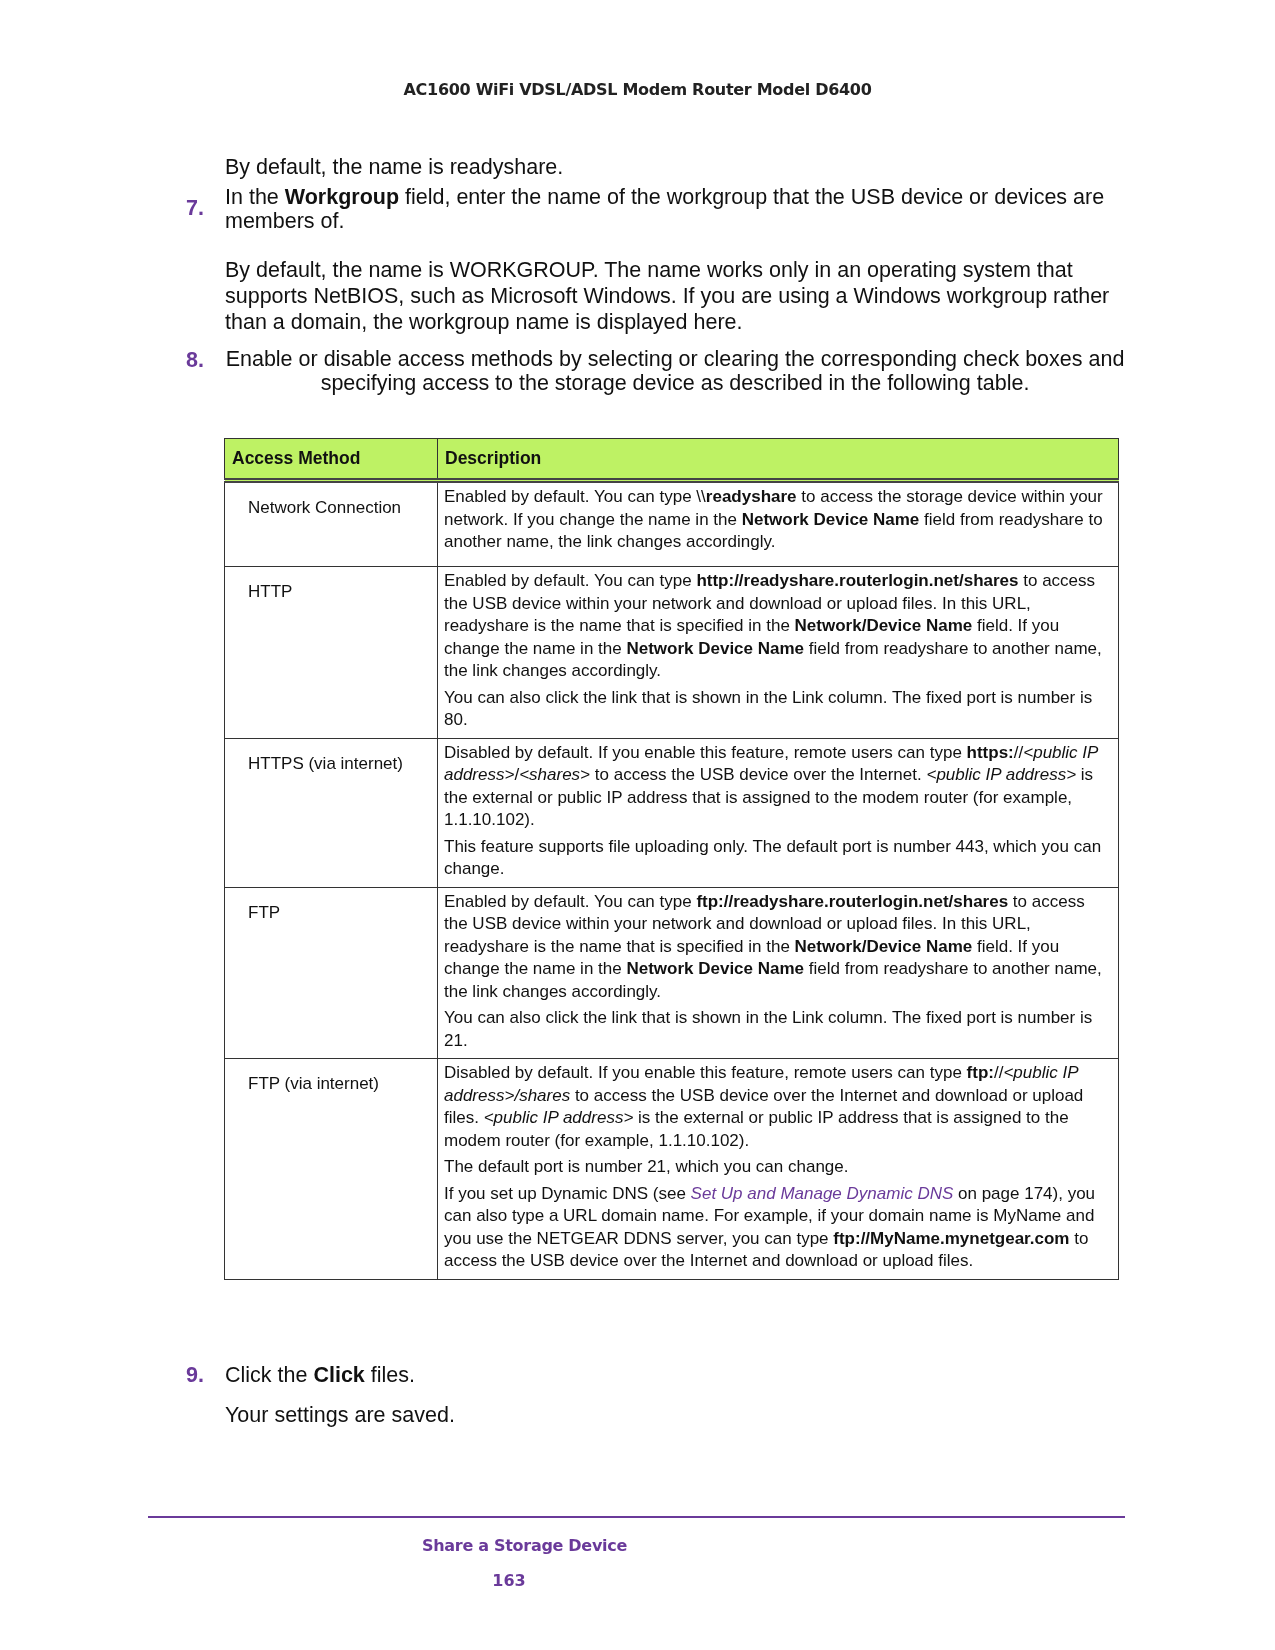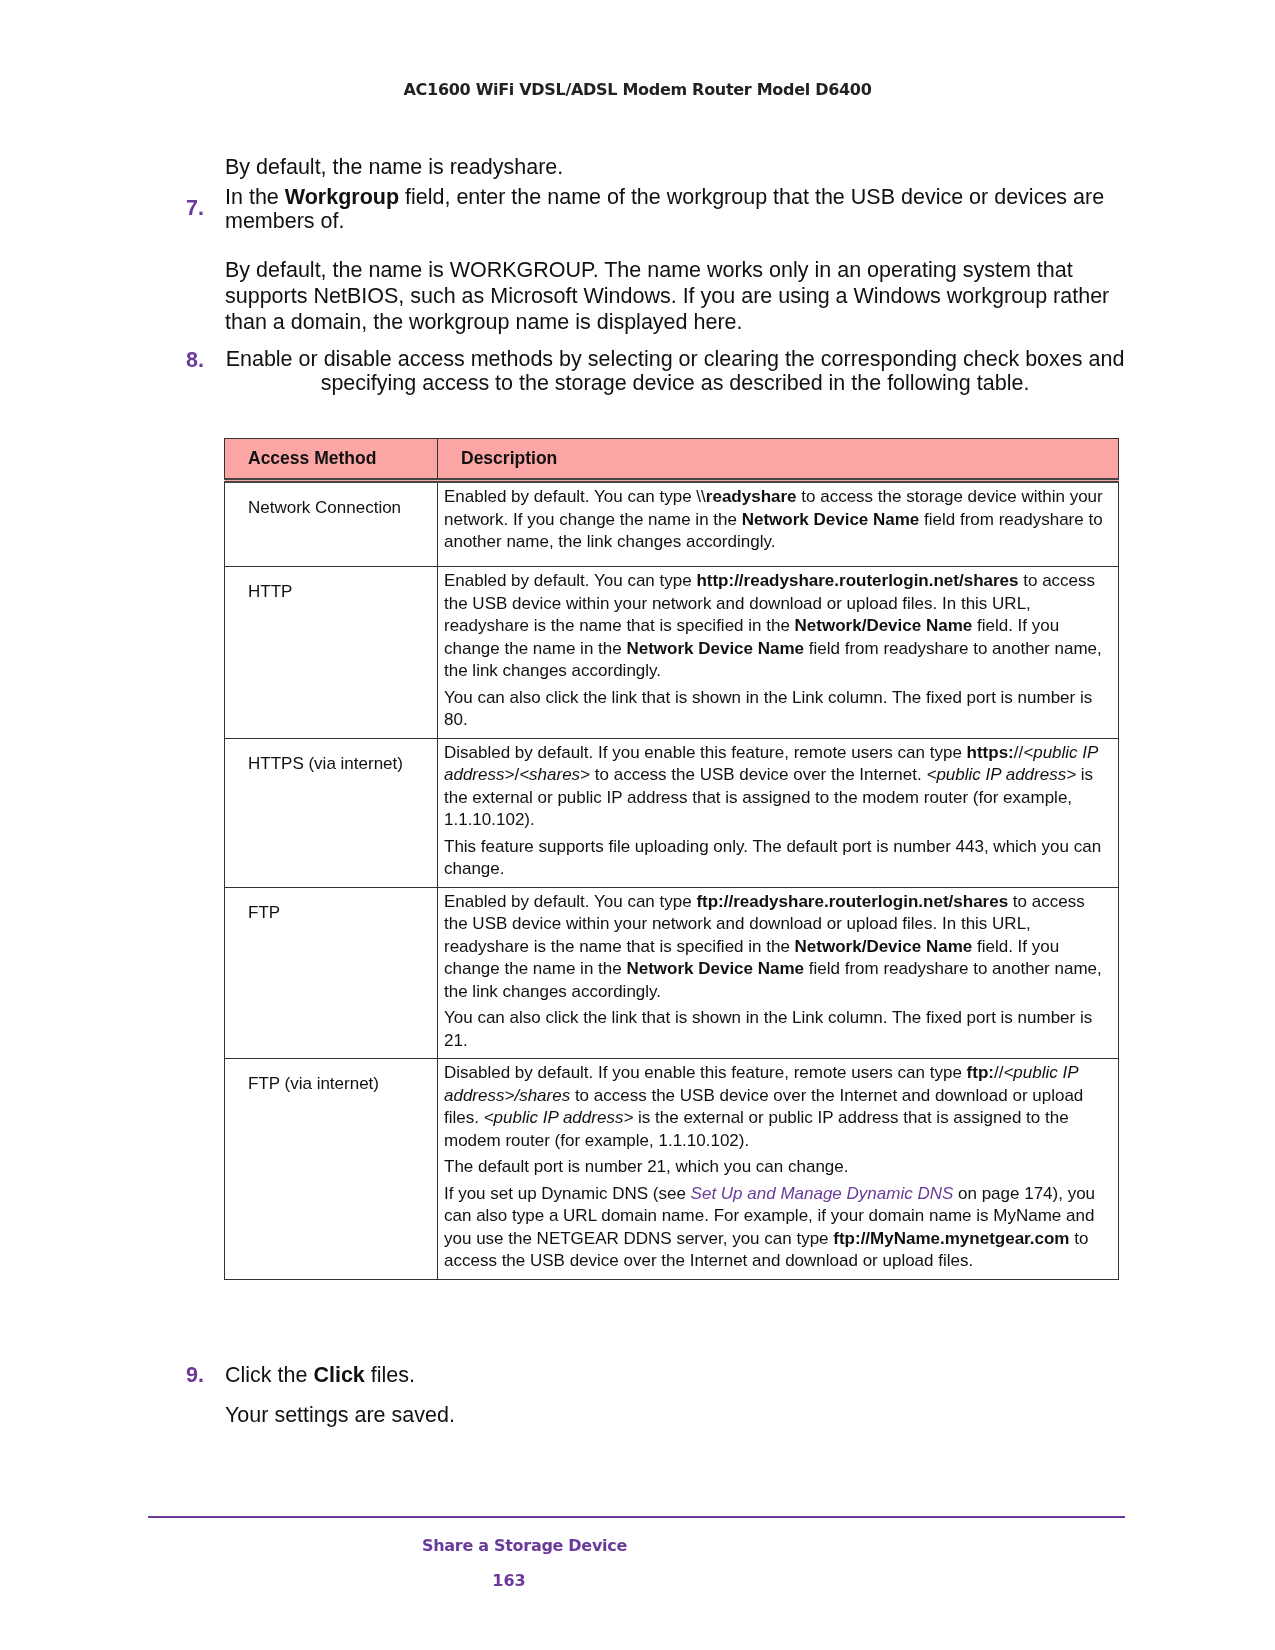--- a/index.html
+++ b/index.html
@@ -11,21 +11,21 @@
   .content { position: absolute; left: 0; top: 0; width: 1275px; }
   .para { position: absolute; left: 225px; width: 900px; font-size: 21.5px; line-height: 26px; color: #111; }
   .step-num { position: absolute; left: 186px; font-size: 21.5px; font-weight: bold; color: #6a3a9a; line-height: 26px; }
   b { font-weight: bold; }
   i { font-style: italic; }
   .link { color: #6a3a9a; font-style: italic; }
 
   table.access { position: absolute; left: 224px; top: 438px; width: 895px; border-collapse: collapse;
          font-size: 17px; line-height: 22.5px; }
   table.access th, table.access td { border: 1.3px solid #333; vertical-align: top; text-align: left; padding: 0; }
-  table.access th { background: #fca5a5; font-weight: bold; height: 39px; vertical-align: middle; padding-left: 23px; font-size: 17.5px; }
+  table.access th { background: #bef264; font-weight: bold; height: 39px; vertical-align: middle; padding-left: 7px; font-size: 17.5px; }
   table.access thead tr { border-bottom: 5px double #444; }
   table.access td.method { width: 183px; padding: 14px 6px 8px 23px; }
   table.access td.desc { padding: 3px 8px 6px 6px; }
   .dp { margin: 0 0 4px 0; }
   .dp:last-child { margin-bottom: 0; }
 
   .footer-rule { position: absolute; left: 148px; top: 1516px; width: 977px; height: 2px; background: #6a3a9a; }
   .footer-section { position: absolute; top: 1536px; left: 0; width: 1049px; text-align: center;
          font-family: "DejaVu Sans", sans-serif; font-weight: bold; font-size: 16px; color: #6a3a9a; letter-spacing: -0.3px; }
   .footer-page { position: absolute; top: 1571px; left: 0; width: 1018px; text-align: center;

